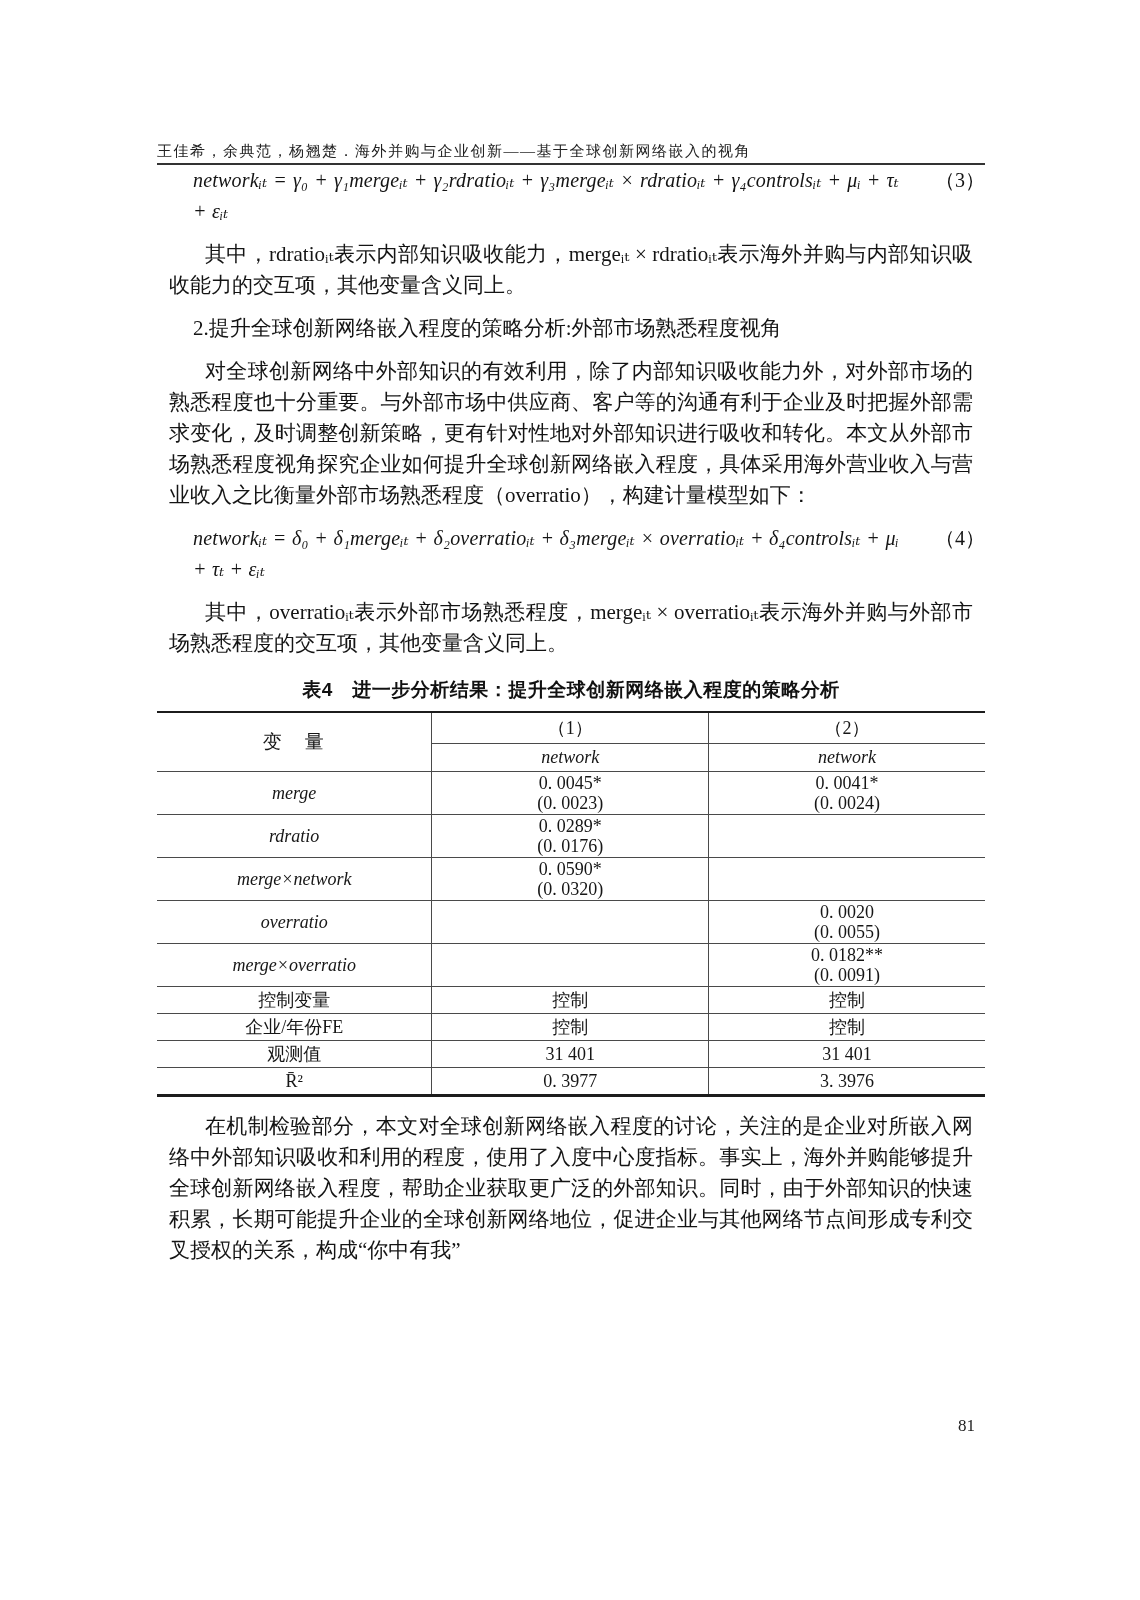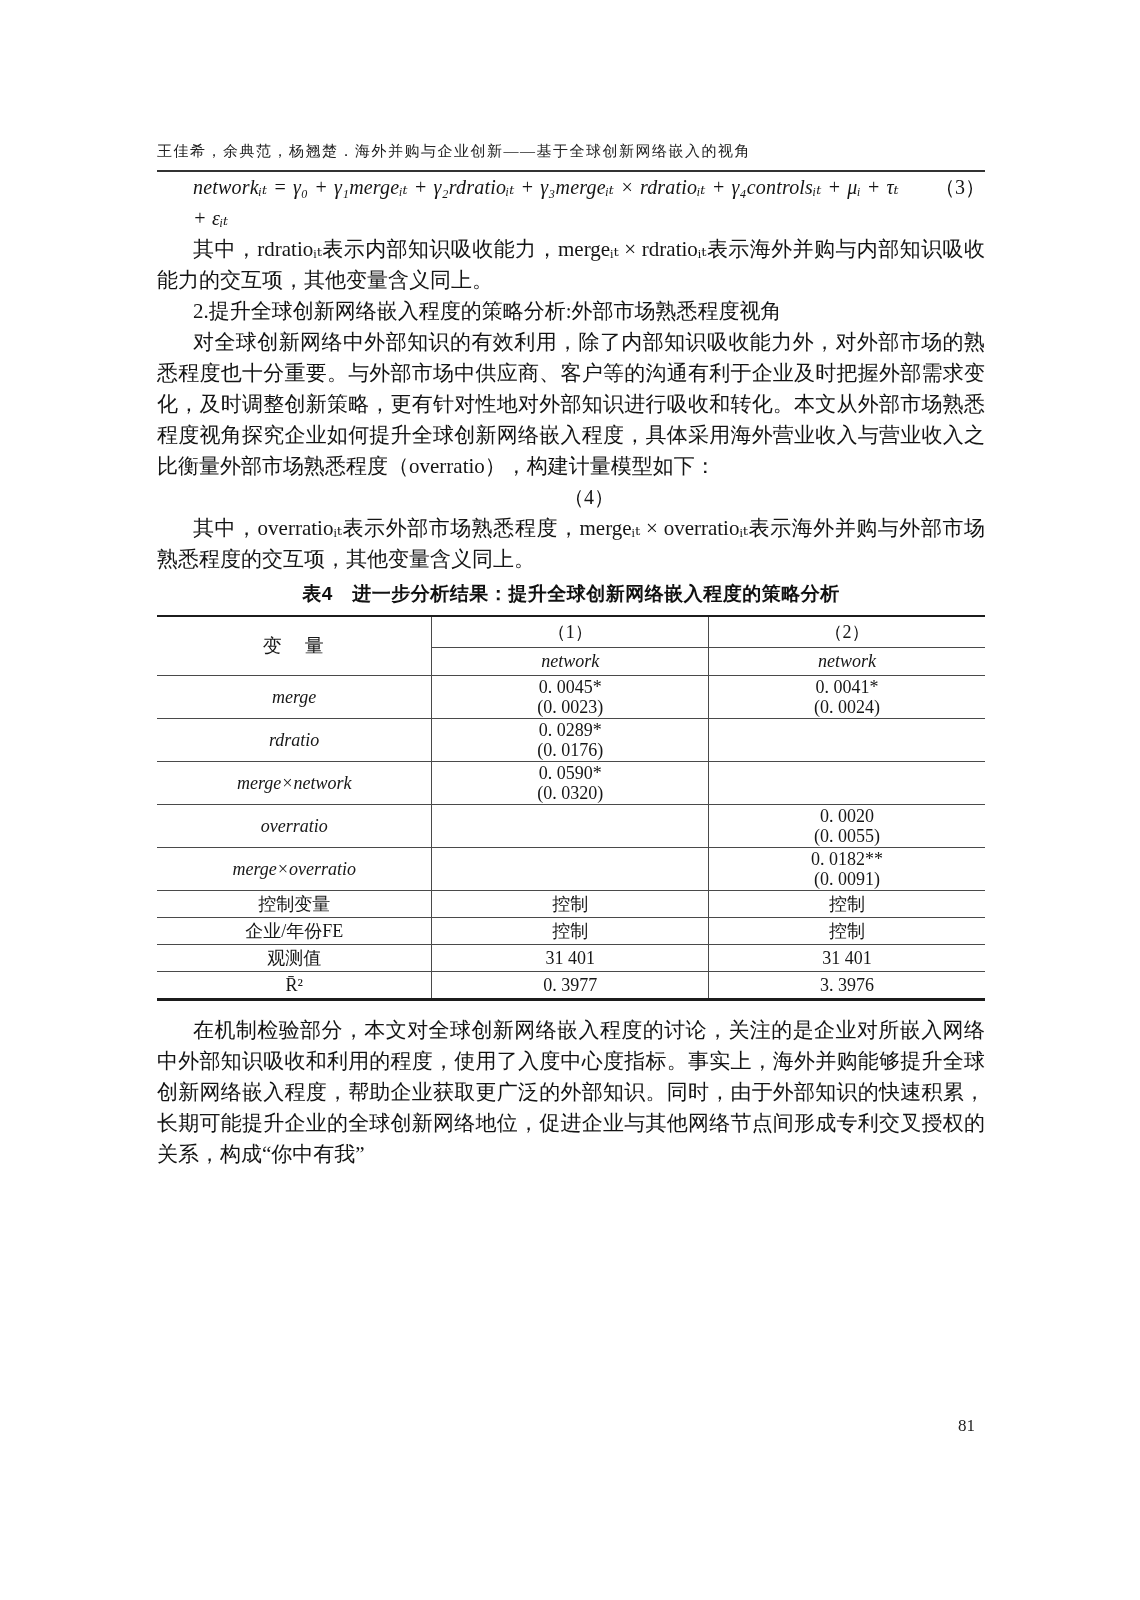--- a/index.html
+++ b/index.html
@@ -15,34 +15,34 @@
   .content {
     position: absolute;
     left: 157px;
     top: 142px;
     width: 828px;
   }
   .running-head {
     font-size: 15px;
     letter-spacing: 1.5px;
     color: #222;
-    padding-bottom: 9px;
+    padding-bottom: 2px;
     border-bottom: 2px solid #333;
   }
   .body-text {
     font-size: 21px;
     line-height: 31px;
     text-align: justify;
     color: #141414;
   }
-  .para { text-indent: 36px; margin: 0; }
+  .para { text-indent: 36px; margin: 12px; }
   .section-heading { text-indent: 36px; margin: 0; }
   .equation {
     display: flex;
-    justify-content: center;
+    justify-content: flex-end;
     align-items: baseline;
     padding-left: 36px;
     line-height: 31px;
     font-size: 20px;
     gap: 36px;
   }
   .eq-body { font-style: italic; letter-spacing: 0.2px; }
   .eq-num { font-style: normal; font-size: 20px; }
   .table-title {
     font-family: "Liberation Sans", "DejaVu Sans", sans-serif;
@@ -104,20 +104,21 @@
       </div>
 
       <p class="para">其中，rdratioᵢₜ表示内部知识吸收能力，mergeᵢₜ × rdratioᵢₜ表示海外并购与内部知识吸收能力的交互项，其他变量含义同上。</p>
 
 
       <p class="section-heading">2.提升全球创新网络嵌入程度的策略分析:外部市场熟悉程度视角</p>
 
       <p class="para">对全球创新网络中外部知识的有效利用，除了内部知识吸收能力外，对外部市场的熟悉程度也十分重要。与外部市场中供应商、客户等的沟通有利于企业及时把握外部需求变化，及时调整创新策略，更有针对性地对外部知识进行吸收和转化。本文从外部市场熟悉程度视角探究企业如何提升全球创新网络嵌入程度，具体采用海外营业收入与营业收入之比衡量外部市场熟悉程度（overratio），构建计量模型如下：</p>
 
       <div class="equation">
+        <span class="eq-body">networkᵢₜ = δ₀ + δ₁mergeᵢₜ + δ₂overratioᵢₜ + δ₃mergeᵢₜ × overratioᵢₜ + δ₄controlsᵢₜ + μᵢ + τₜ + εᵢₜ</span>
         <span class="eq-num">（4）</span>
       </div>
 
       <p class="para">其中，overratioᵢₜ表示外部市场熟悉程度，mergeᵢₜ × overratioᵢₜ表示海外并购与外部市场熟悉程度的交互项，其他变量含义同上。</p>
 
     </div>
 
     <div class="spacer-s"></div>
 
     <div class="table-title">表4　进一步分析结果：提升全球创新网络嵌入程度的策略分析</div>

